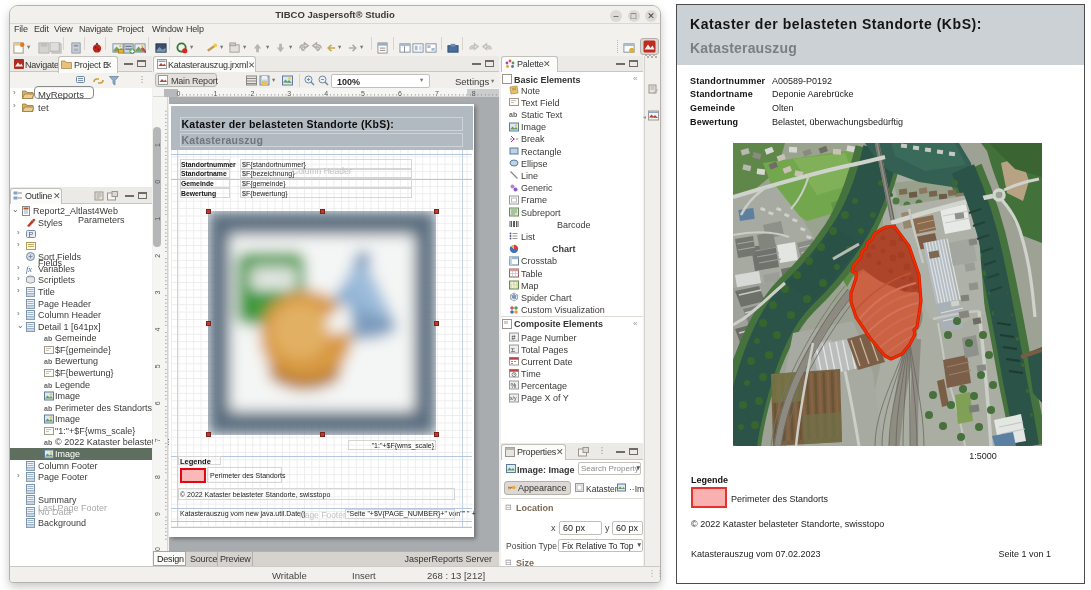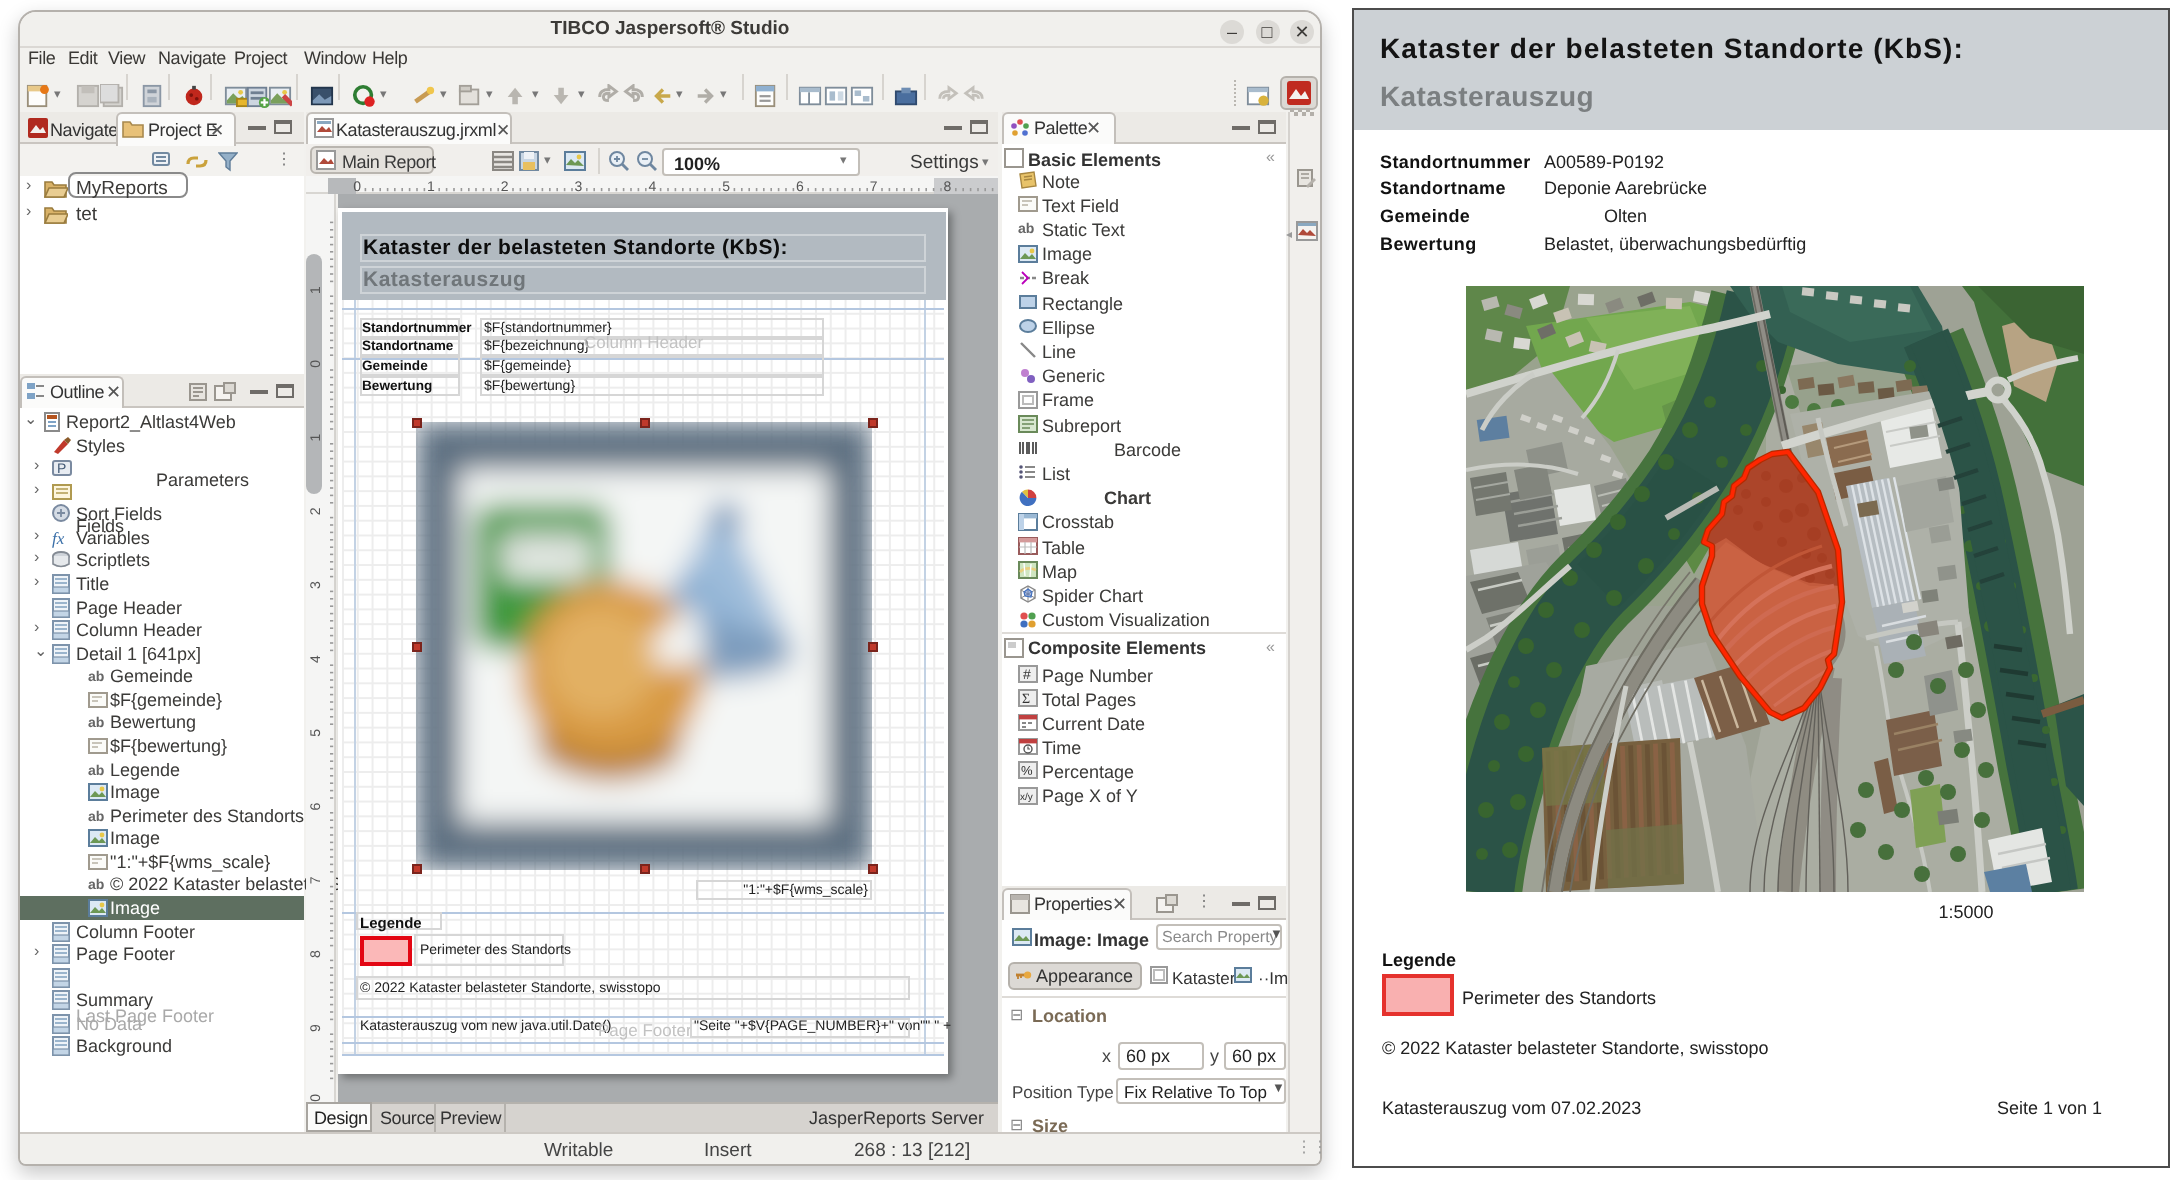--- a/index.html
+++ b/index.html
@@ -246,21 +246,21 @@
 <svg class="abs" style="left:26px;top:217.6px" width="10" height="10" viewBox="0 0 10 10">
     <path d="M1 8 L6 2 L8 4 L3 9 Z" fill="#c0392b"></path>
     <path d="M6 2 L8 0.5 L9.5 2 L8 4 Z" fill="#8a5a2a"></path>
   </svg>
 <div class="trow" style="left:38px;top:217.6px;color:#3b3a38;">Styles</div>
 <div class="abs" style="left:17px;top:228.1px;font-size:8px;color:#666;">›</div>
 <svg class="abs" style="left:26px;top:229.1px" width="10" height="10" viewBox="0 0 10 10">
     <rect x="0.5" y="1.5" width="9" height="7" rx="1" fill="#e8ecf2" stroke="#7a8aa0"></rect>
     <text x="2.5" y="7.5" font-size="7" fill="#445b77" font-family="sans-serif">P</text>
   </svg>
-<div class="trow" style="left:38px;top:235px;color:#3b3a38;padding-left:40px;">Parameters</div>
+<div class="trow" style="left:38px;top:215px;color:#3b3a38;padding-left:40px;">Parameters</div>
 <div class="abs" style="left:17px;top:239.7px;font-size:8px;color:#666;">›</div>
 <svg class="abs" style="left:26px;top:240.7px" width="10" height="10" viewBox="0 0 10 10">
     <rect x="0.5" y="1.5" width="9" height="7" fill="#fdf5dc" stroke="#b09a50"></rect>
     <path d="M2 3.5 h6 M2 5.5 h6" stroke="#b09a50" stroke-width="0.8"></path>
   </svg>
 <div class="trow" style="left:38px;top:258px;color:#3b3a38;">Fields</div>
 <svg class="abs" style="left:26px;top:252.3px" width="10" height="10" viewBox="0 0 10 10">
     <circle cx="4.5" cy="4.5" r="4" fill="#d5dce5" stroke="#7a8aa0"></circle>
     <path d="M2.5 4.5 h4 M4.5 2.5 v4" stroke="#7a8aa0" stroke-width="0.9"></path>
   </svg>
@@ -978,21 +978,21 @@
 <div class="abs" style="left:643px;top:113px;font-size:6px;color:#999;">◂</div>
 <div id="rpage"></div>
 <div class="abs" style="left:677px;top:5px;width:407px;height:59.5px;background:#ccd1d5;"></div>
 <div class="abs" style="left:690px;top:15.5px;font-size:14px;font-weight:bold;color:#141414;letter-spacing:0.55px;">Kataster der belasteten Standorte (KbS):</div>
 <div class="abs" style="left:690px;top:39.5px;font-size:14px;font-weight:bold;color:#7b7f81;letter-spacing:0.2px;">Katasterauszug</div>
 <div class="abs" style="left:690px;top:75.5px;font-size:9px;font-weight:bold;color:#111;letter-spacing:0.2px;">Standortnummer</div>
 <div class="abs" style="left:772px;top:75.5px;font-size:9px;color:#222;">A00589-P0192</div>
 <div class="abs" style="left:690px;top:89.4px;font-size:9px;font-weight:bold;color:#111;letter-spacing:0.2px;">Standortname</div>
 <div class="abs" style="left:772px;top:89.4px;font-size:9px;color:#222;">Deponie Aarebrücke</div>
 <div class="abs" style="left:690px;top:103px;font-size:9px;font-weight:bold;color:#111;letter-spacing:0.2px;">Gemeinde</div>
-<div class="abs" style="left:772px;top:103px;font-size:9px;color:#222;margin-left:30px;">Olten</div>
+<div class="abs" style="left:772px;top:103px;font-size:9px;color:#222;">Olten</div>
 <div class="abs" style="left:690px;top:116.5px;font-size:9px;font-weight:bold;color:#111;letter-spacing:0.2px;">Bewertung</div>
 <div class="abs" style="left:772px;top:116.5px;font-size:9px;color:#222;">Belastet, überwachungsbedürftig</div>
 <div class="abs" style="left:933px;top:450.5px;width:100px;text-align:center;font-size:9px;color:#222;">1:5000</div>
 <div class="abs" style="left:691px;top:474.5px;font-size:9px;font-weight:bold;color:#111;">Legende</div>
 <div class="abs" style="left:690.5px;top:486.5px;width:36px;height:21px;background:#f9b0b0;border:2px solid #e5322d;"></div>
 <div class="abs" style="left:731px;top:493.5px;font-size:9px;color:#222;">Perimeter des Standorts</div>
 <div class="abs" style="left:691px;top:518.5px;font-size:9px;color:#222;">© 2022 Kataster belasteter Standorte, swisstopo</div>
 <div class="abs" style="left:691px;top:548.5px;font-size:9px;color:#222;">Katasterauszug vom 07.02.2023</div>
 <div class="abs" style="left:951px;top:548.5px;width:100px;text-align:right;font-size:9px;color:#222;">Seite 1 von 1</div>
 <svg class="abs" style="left:733px;top:143px;" width="309" height="303" viewBox="0 0 309 303">

